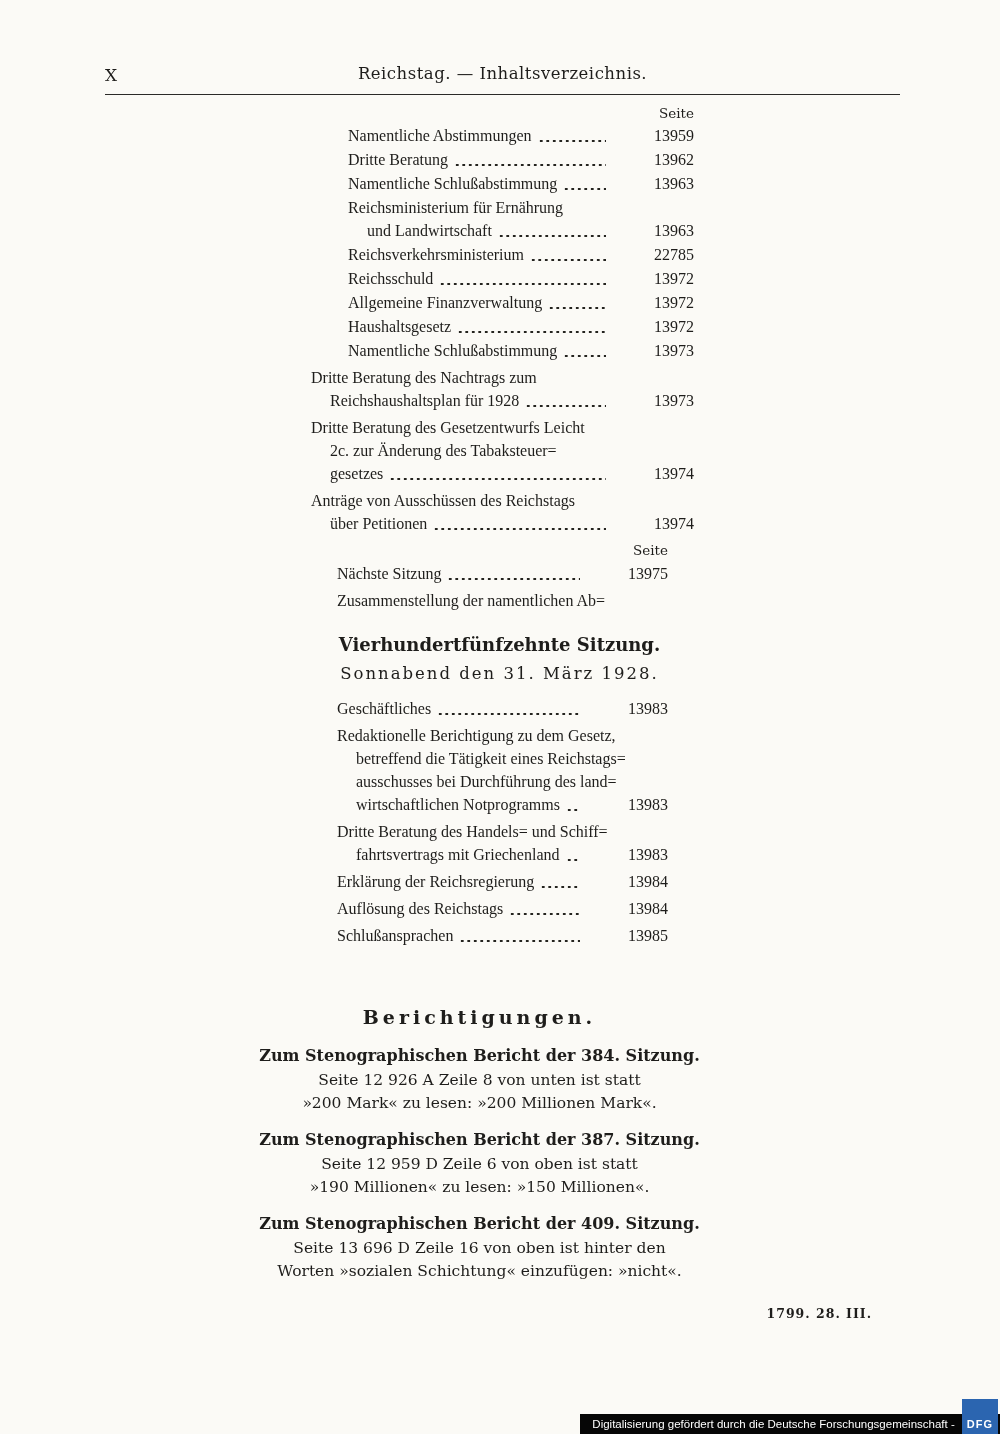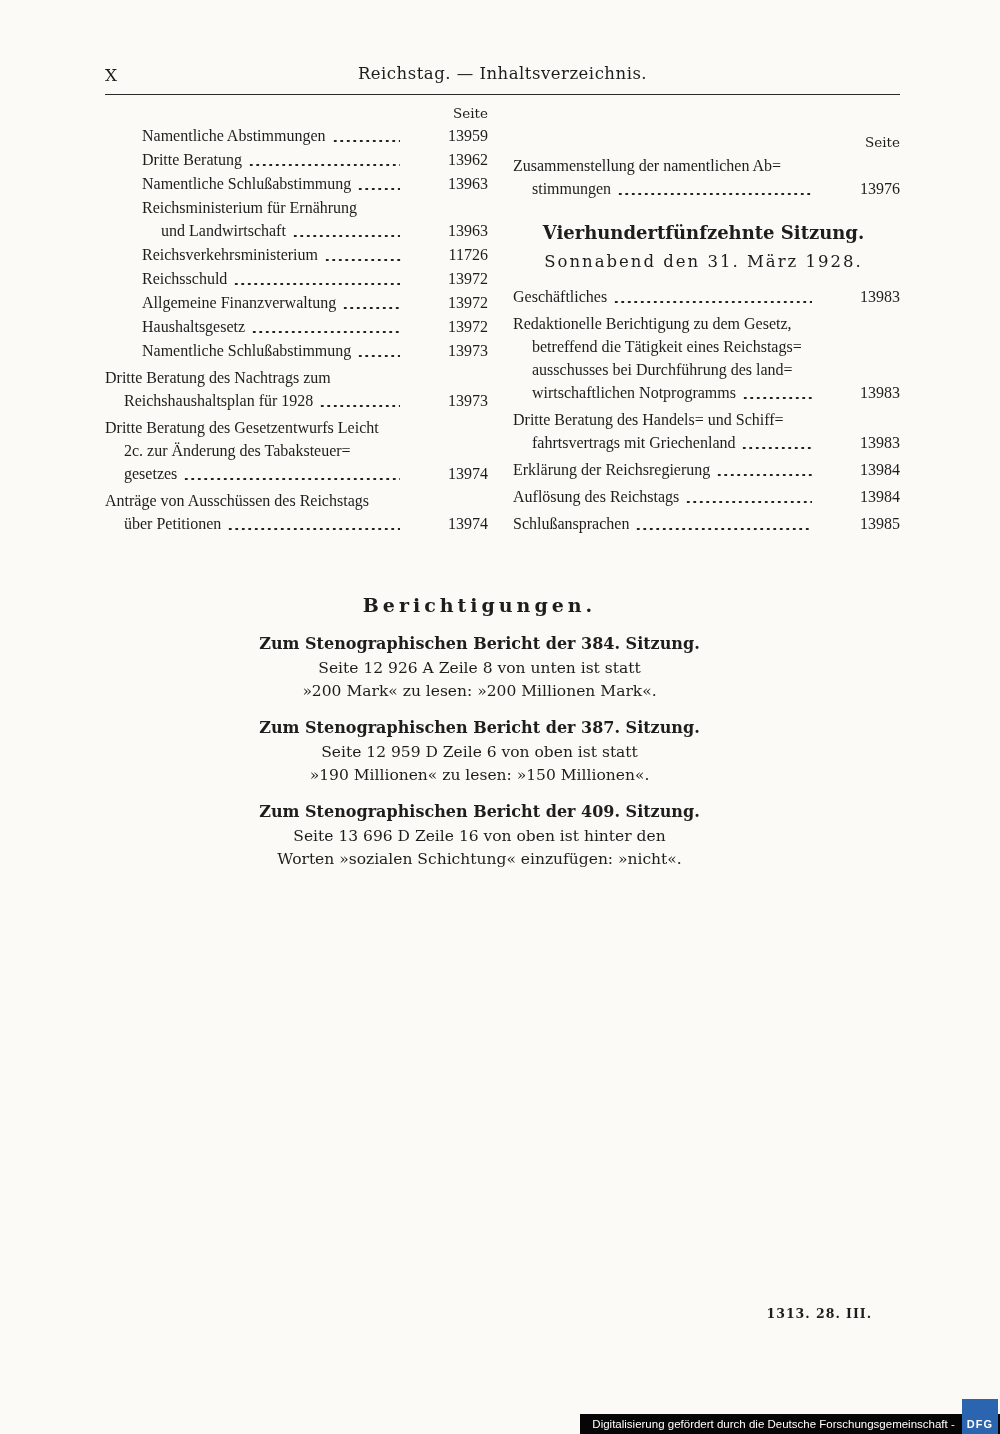--- a/index.html
+++ b/index.html
@@ -15,21 +15,21 @@
   }
   .sheet { position: absolute; inset: 0; padding: 64px 100px 0 105px; }
 
   
   .pagehead { position: relative; height: 24px; }
   .pageno { position: absolute; left: 0; top: 1px; font-size: 17px; }
   .headtitle { text-align: center; font-size: 16.5px; letter-spacing: 0.5px; }
   .headrule { border-bottom: 1.6px solid #2b2a28; margin-top: 6px; }
 
   
-  .columns { display: flex; margin-top: 10px; align-items: flex-end; }
+  .columns { display: flex; margin-top: 10px; align-items: center; flex-direction: column; }
   .colleft { flex: 0 0 383px; width: 383px; }
   .divider { width: 1px; background: #4a4844; margin: 2px 12px 4px 12px; }
   .colright { flex: 1; min-width: 0; }
   .seite { text-align: right; font-size: 13.5px; margin-bottom: 3px; }
 
   .entry { font-size: 16px; line-height: 23px; margin-bottom: 1px; font-family: Liberation Serif, serif; }
   .entry.indent0 { margin-top: 4px; }
   .entry.indent1 { padding-left: 37px; }
   .eline.cont { padding-left: 19px; }
   .eline.lastline { display: flex; align-items: baseline; }
@@ -112,21 +112,21 @@
             <div class="eline cont lastline">
               <span class="etext">und Landwirtschaft</span>
               <span class="leader"></span>
               <span class="pagenum">13963</span>
             </div>
           </div>
           <div class="entry indent1">
             <div class="eline lastline">
               <span class="etext">Reichsverkehrsministerium</span>
               <span class="leader"></span>
-              <span class="pagenum">11726</span>
+              <span class="pagenum">22785</span>
             </div>
           </div>
           <div class="entry indent1">
             <div class="eline lastline">
               <span class="etext">Reichsschuld</span>
               <span class="leader"></span>
               <span class="pagenum">13972</span>
             </div>
           </div>
           <div class="entry indent1">
@@ -175,26 +175,28 @@
               <span class="pagenum">13974</span>
             </div>
           </div>
         </div>
     </div>
     <div class="divider"></div>
     <div class="colright">
       <div class="seite">Seite</div>
       <div id="right-top-entries">
           <div class="entry indent0">
+            <div class="eline lastline">
+              <span class="etext">Nächste Sitzung</span>
+              <span class="leader"></span>
+              <span class="pagenum">13975</span>
+            </div>
+          </div>
+          <div class="entry indent0">
             <div class="eline fill">Zusammenstellung der namentlichen Ab=</div>
-            <div class="eline cont lastline">
-              <span class="etext">stimmungen</span>
-              <span class="leader"></span>
-              <span class="pagenum">13976</span>
-            </div>
           </div>
         </div>
       <div class="session-head">Vierhundertfünfzehnte Sitzung.</div>
       <div class="session-date">Sonnabend den 31. März 1928.</div>
       <div id="right-bottom-entries">
           <div class="entry indent0">
             <div class="eline lastline">
               <span class="etext">Geschäftliches</span>
               <span class="leader"></span>
               <span class="pagenum">13983</span>
@@ -257,20 +259,20 @@
           <div class="c-line">»190 Millionen« zu lesen: »150 Millionen«.</div>
         </div>
         <div class="correction">
           <div class="c-heading">Zum Stenographischen Bericht der 409. Sitzung.</div>
           <div class="c-line">Seite 13 696 D Zeile 16 von oben ist hinter den</div>
           <div class="c-line">Worten »sozialen Schichtung« einzufügen: »nicht«.</div>
         </div>
       </div>
   </div>
 
-  <div class="printmark">1313. 28. III.</div>
+  <div class="printmark">1799. 28. III.</div>
 
   <div class="dfgbar">
     <span class="dfgtext">Digitalisierung gefördert durch die Deutsche Forschungsgemeinschaft -</span>
     <span class="dfglogo" style="background: rgb(43, 101, 176);">DFG</span>
   </div>
 
 </div>
 
 </body></html>

